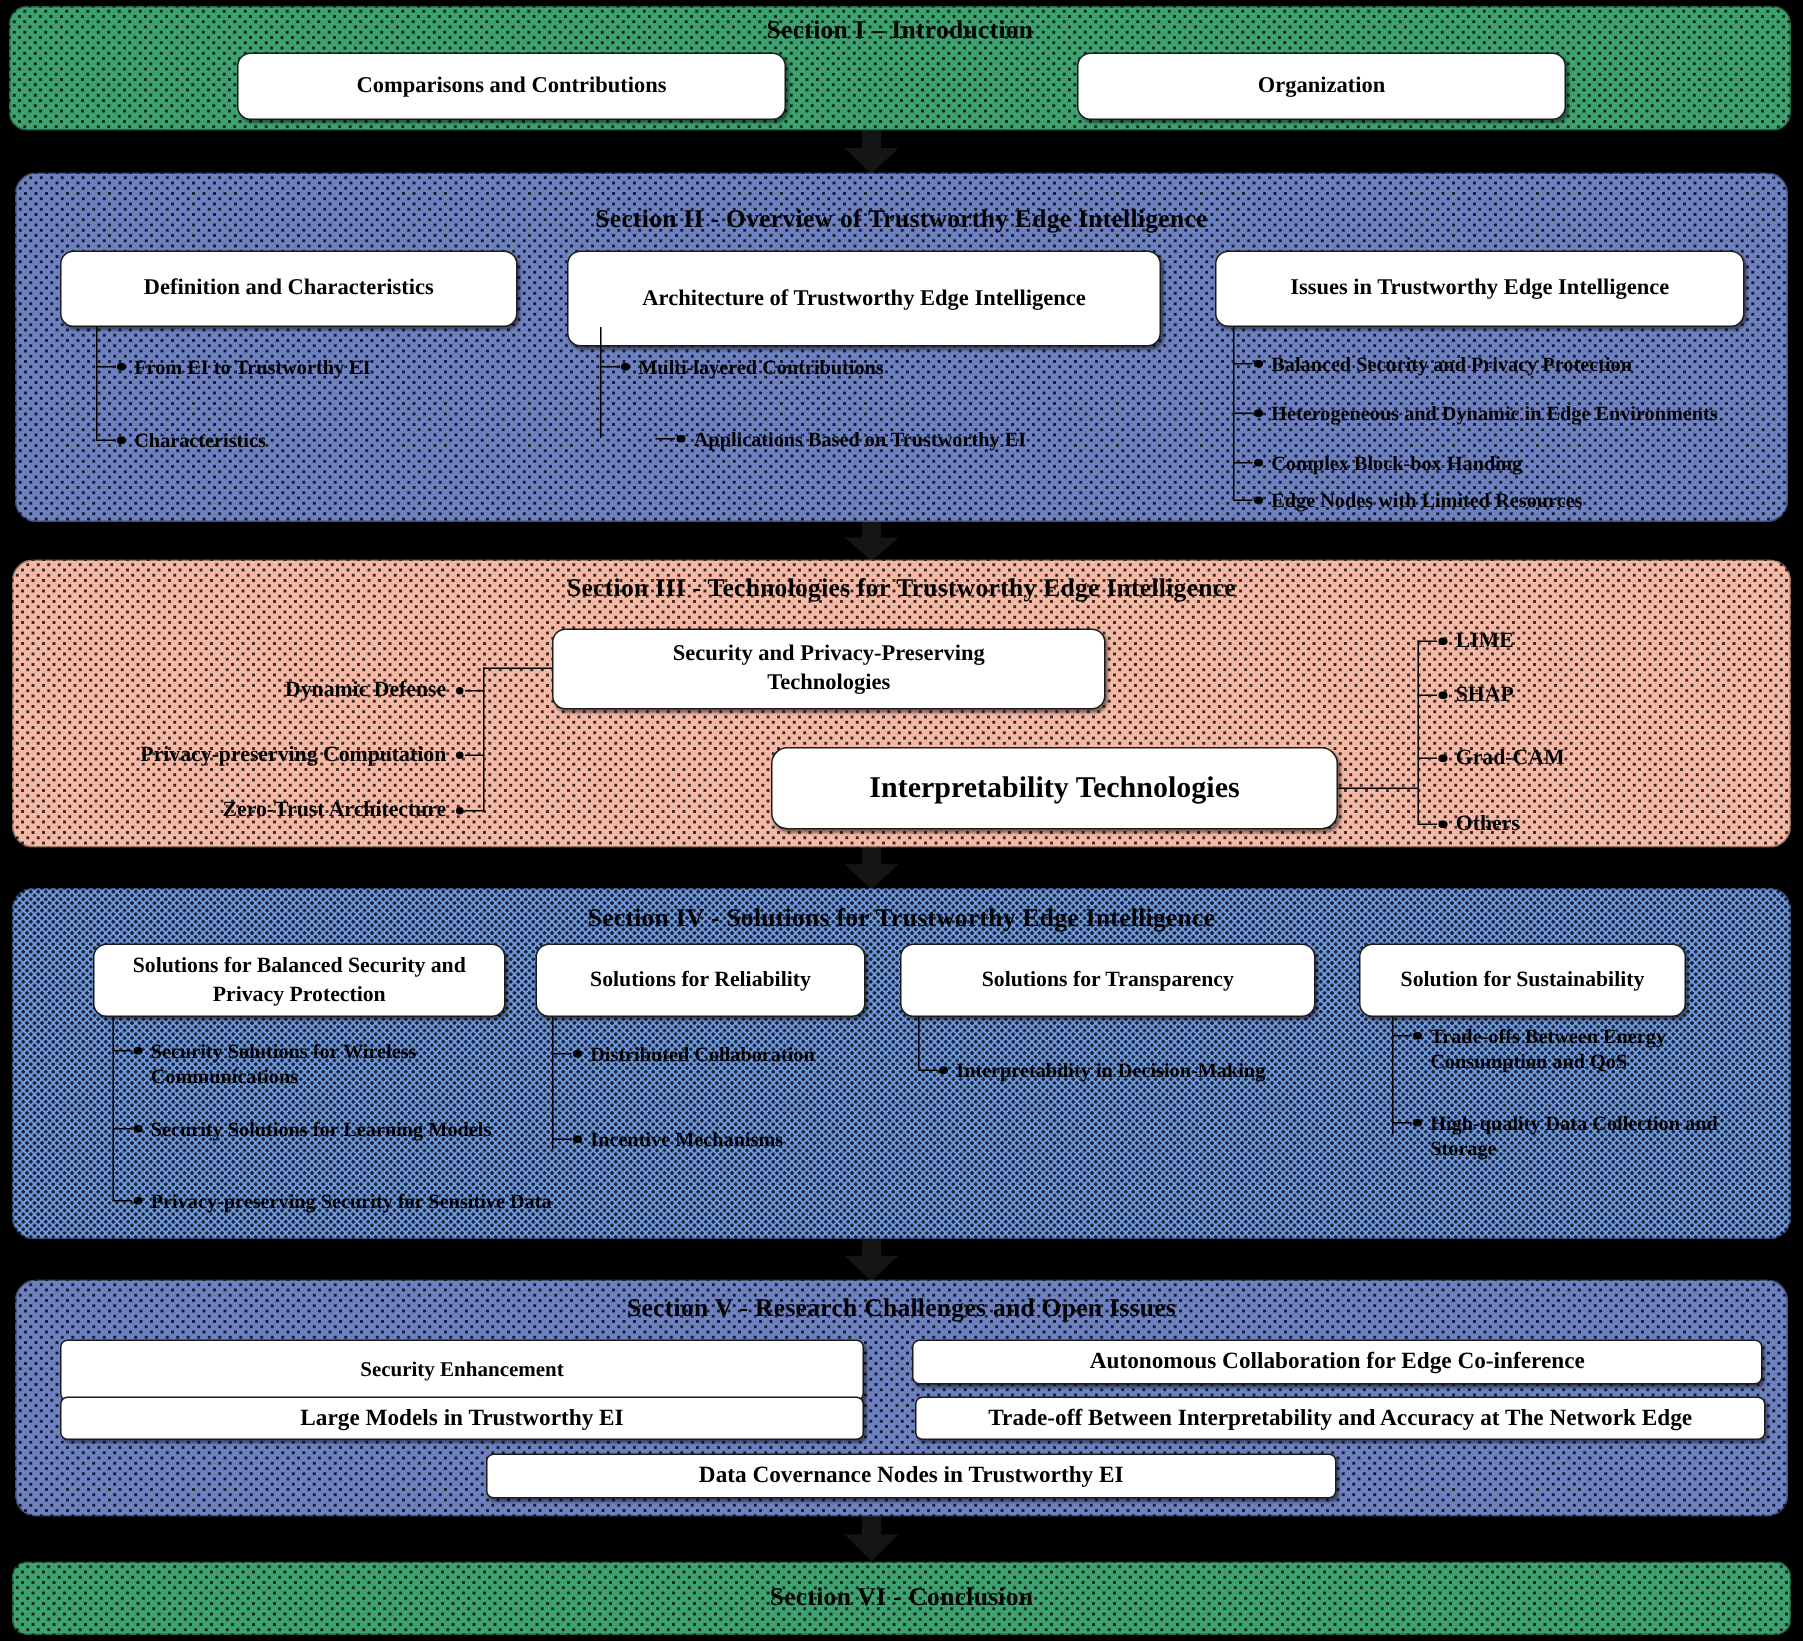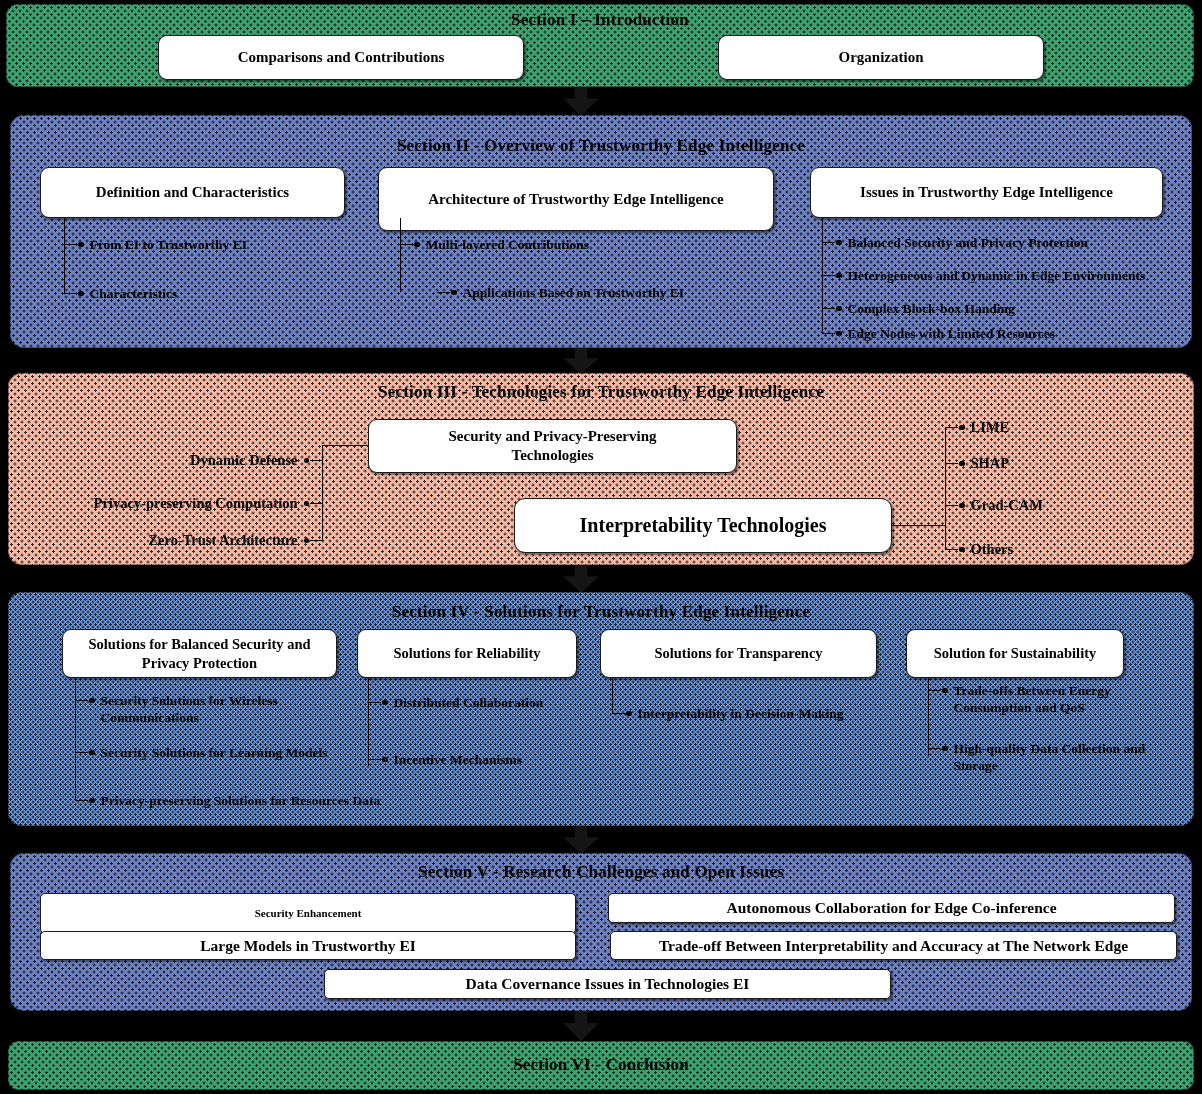--- a/index.html
+++ b/index.html
@@ -190,21 +190,21 @@
       <span class="bl" style="max-width:235px;">Security Solutions for Wireless Communications</span>
     </div>
     <div class="brow" style="left:67px;top:152px;">
       <span class="tick"></span>
         <span class="dot"></span>
       <span class="bl" style="max-width:235px;">Security Solutions for Learning Models</span>
     </div>
     <div class="brow" style="left:67px;top:200px;">
       <span class="tick"></span>
         <span class="dot"></span>
-      <span class="bl">Privacy-preserving Solutions for Resources Data</span>
+      <span class="bl">Privacy-preserving Security for Sensitive Data</span>
     </div>
 
     <div class="vline" style="left:360px;top:86px;height:88px;"></div>
     <div class="brow" style="left:360px;top:102px;">
       <span class="tick"></span>
         <span class="dot"></span>
       <span class="bl">Distributed Collaboration</span>
     </div>
     <div class="brow" style="left:360px;top:159px;">
       <span class="tick"></span>
@@ -228,34 +228,34 @@
     <div class="brow" style="left:920px;top:148px;">
       <span class="tick"></span>
         <span class="dot"></span>
       <span class="bl" style="max-width:200px;">High-quality Data Collection and Storage</span>
     </div>
   </div>
 
   <div class="sec textured p-blue" style="left:10px;top:853px;width:1182px;height:158px;text-decoration:underline;">
     <div class="sec-title" style="top:9px;">Section V - Research Challenges and Open Issues</div>
 
-    <div class="wbox flat" style="left:30px;top:40px;width:536px;height:41px;font-size:11px;">
+    <div class="wbox flat" style="left:30px;top:40px;width:536px;height:41px;font-size:14px;">
       <span>Security Enhancement</span>
     </div>
     <div class="wbox flat" style="left:598px;top:40px;width:567px;height:30px;font-size:15.5px;">
       <span>Autonomous Collaboration for Edge Co-inference</span>
     </div>
     <div class="wbox flat" style="left:30px;top:78px;width:536px;height:29px;font-size:15.5px;">
       <span>Large Models in Trustworthy EI</span>
     </div>
     <div class="wbox flat" style="left:600px;top:78px;width:567px;height:29px;font-size:15.5px;">
       <span>Trade-off Between Interpretability and Accuracy at The Network Edge</span>
     </div>
     <div class="wbox flat" style="left:314px;top:116px;width:567px;height:30px;font-size:15.5px;">
-      <span>Data Covernance Issues in Technologies EI</span>
+      <span>Data Covernance Nodes in Trustworthy EI</span>
     </div>
   </div>
 
   <div class="sec textured p-green" style="left:8px;top:1041px;width:1186px;height:49px;border-radius:10px;">
     <div class="sec-title" style="top:14px;">Section VI - Conclusion</div>
   </div>
 
 </div>
 
 </body></html>

